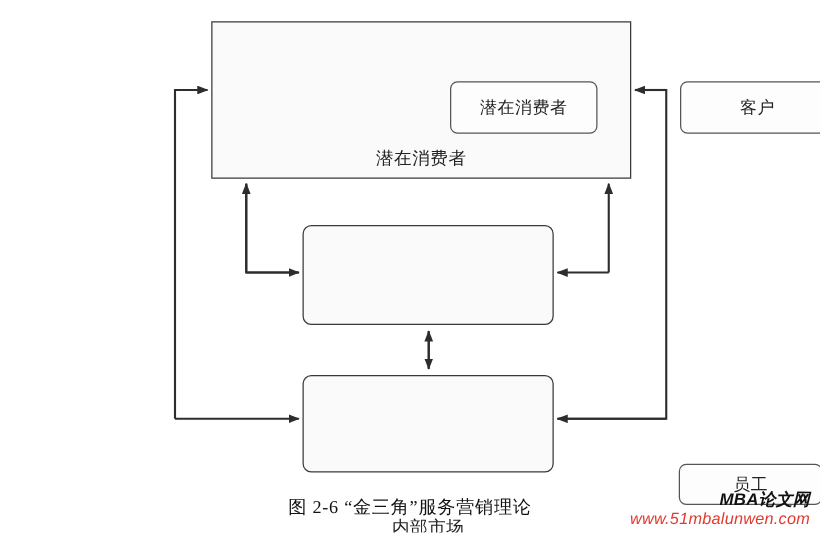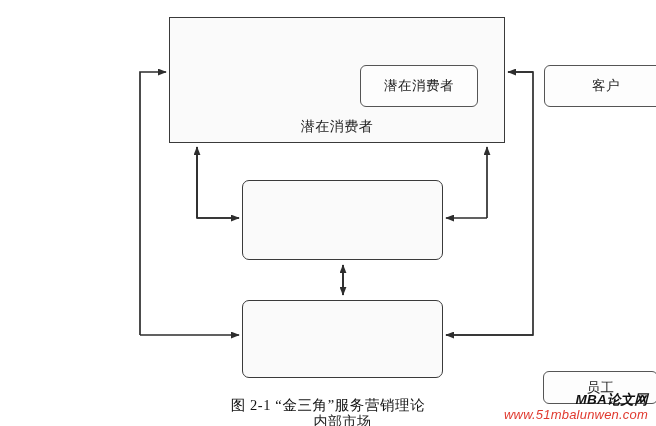--- a/index.html
+++ b/index.html
@@ -163,20 +163,20 @@
       <span class="inner-label">员工</span>
     </div>
     <div class="outer-label" id="internal-market-label">内部市场</div>
   </div>
 
   <div class="box-outer rounded" id="business-management-box">
     
     
   </div>
 
-  <div id="figure-caption">图 2-1  “金三角”服务营销理论</div>
+  <div id="figure-caption">图 2-6  “金三角”服务营销理论</div>
 
   <div id="watermark">
     <span id="watermark-title">MBA论文网</span>
     <span id="watermark-url">www.51mbalunwen.com</span>
   </div>
 
 </div>
 
 </body></html>

